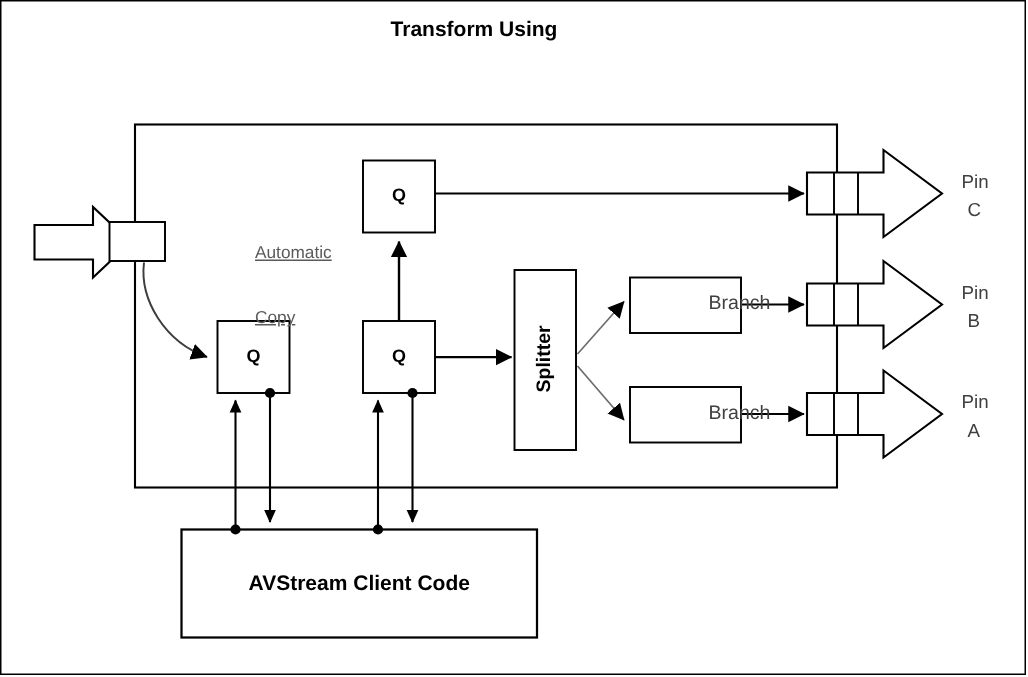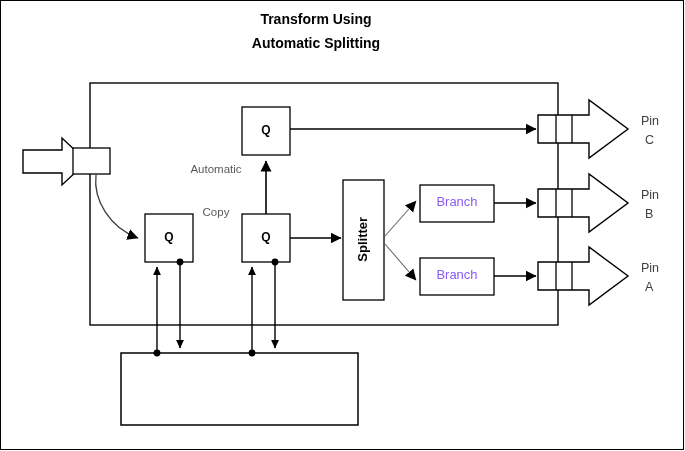--- a/index.html
+++ b/index.html
@@ -36,33 +36,35 @@
     line-height: 1.12;
   }
   .title {
     font-weight: bold;
     font-size: 14px;
     color: #000000;
     text-align: center;
   }
   .boxtext {
     font-size: 13px;
-    color: #8b5cf6;
+    color: #404040;
     text-align: center;
+    padding-left: 36px;
   }
   .qtext {
     font-size: 12px;
     font-weight: bold;
     color: #000000;
     text-align: center;
   }
   .graytext {
     font-size: 11.5px;
     color: #5a5a5a;
-    text-align: center;
+    text-align: left;
+    text-decoration: underline;
   }
   .pintext {
     font-size: 12.5px;
     color: #3f3f3f;
     text-align: right;
   }
   .clienttext {
     font-size: 14px;
     font-weight: bold;
     color: #000000;
@@ -146,21 +148,20 @@
     <circle cx="180" cy="262" r="3.4" fill="#000000"></circle>
 
     <line x1="252" y1="353" x2="252" y2="267" stroke="#000000" stroke-width="1.4" marker-end="url(#ah)"></line>
     <circle cx="252" cy="353" r="3.4" fill="#000000"></circle>
 
     <line x1="275" y1="262" x2="275" y2="348" stroke="#000000" stroke-width="1.4" marker-end="url(#ah)"></line>
     <circle cx="275" cy="262" r="3.4" fill="#000000"></circle>
   </svg>
 
   <div class="lbl title" style="left:156px; top:12px; width:320px;">Transform Using</div>
-  <div class="lbl title" style="left:156px; top:36px; width:320px;">Automatic Splitting</div>
 
   <div class="lbl qtext" style="left:145px; top:231px; width:48px;">Q</div>
   <div class="lbl qtext" style="left:242px; top:231px; width:48px;">Q</div>
   <div class="lbl qtext" style="left:242px; top:124px; width:48px;">Q</div>
 
   <div class="lbl graytext" style="left:170px; top:163px; width:92px;">Automatic</div>
   <div class="lbl graytext" style="left:170px; top:178px; width:92px;margin-top:28px;">Copy</div>
 
   <div class="lbl vert" style="left:323px; top:232px; width:80px; text-align:center;
        font-size:13px; font-weight:bold; color:#000000;">Splitter</div>
@@ -170,14 +171,15 @@
 
   <div class="lbl pintext" style="left:641px; top:114px;">Pin</div>
   <div class="lbl pintext" style="left:645px; top:133px;">C</div>
 
   <div class="lbl pintext" style="left:641px; top:188px;">Pin</div>
   <div class="lbl pintext" style="left:645px; top:207px;">B</div>
 
   <div class="lbl pintext" style="left:641px; top:261px;">Pin</div>
   <div class="lbl pintext" style="left:645px; top:280px;">A</div>
 
+  <div class="lbl clienttext" style="left:121px; top:381px; width:237px;">AVStream Client Code</div>
 
 </div>
 
 </body></html>

